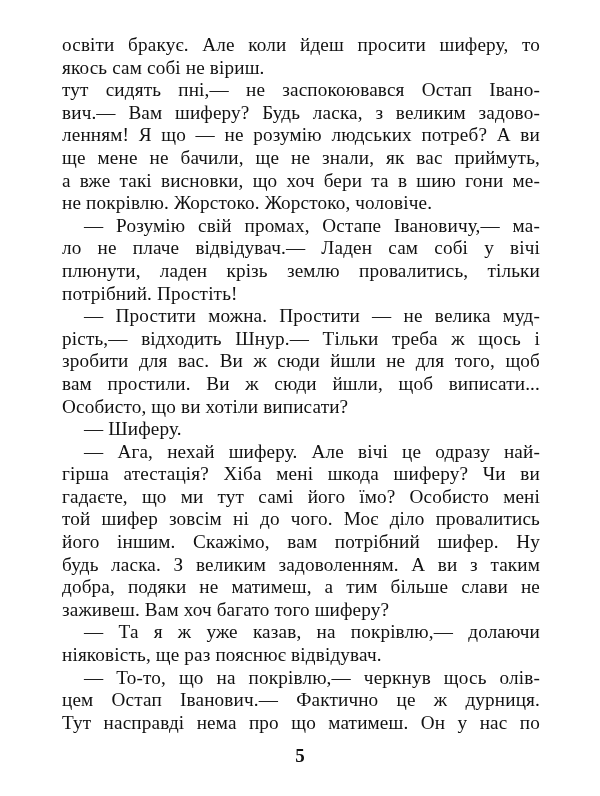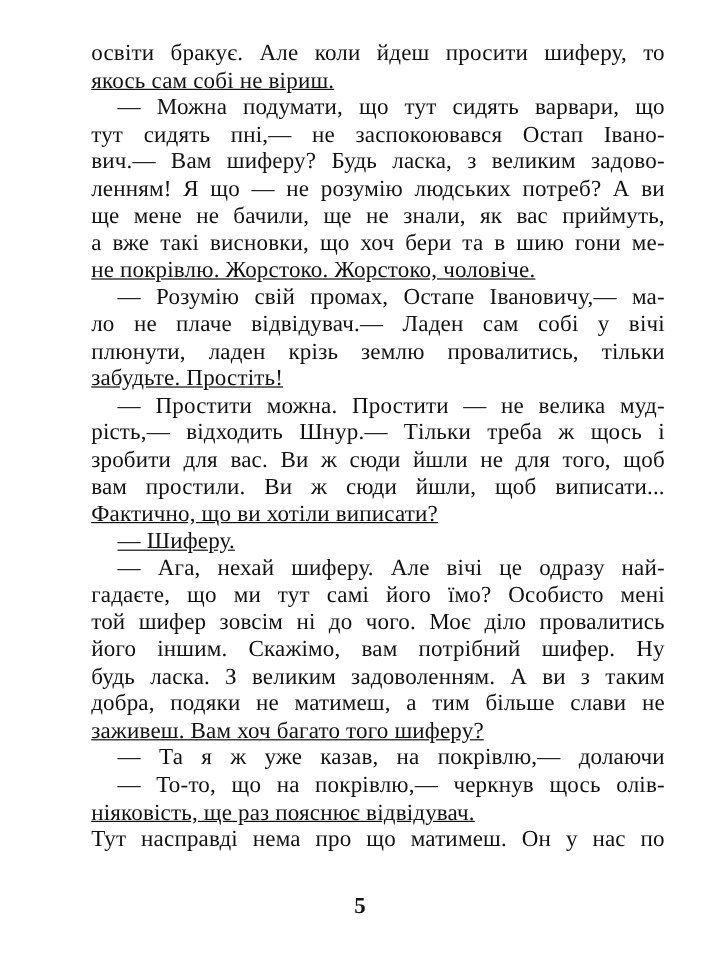--- a/index.html
+++ b/index.html
@@ -1,77 +1,78 @@
 <!DOCTYPE html>
 <html><head>
 <meta charset="utf-8">
 <style>
   html, body { margin: 0; padding: 0; background: #ffffff; }
   body { width: 600px; height: 796px; position: relative; overflow: hidden; }
   .page {
     position: absolute;
-    left: 76px;
+    left: 62px;
     top: 34px;
     width: 478px;
     font-family: "Liberation Serif", "DejaVu Serif", serif;
     font-size: 19.2px;
     line-height: 22.6px;
     color: #111111;
     letter-spacing: 0.15px;
   }
   .line {
     display: block;
     white-space: nowrap;
     text-align: justify;
     text-align-last: justify;
     height: 22.6px;
   }
-  .line.last { text-align-last: left; text-decoration: underline; }
+  .line.last { text-align-last: left; }
   .line.indent { padding-left: 22px; }
   .page-number {
     position: absolute;
     left: 0;
     width: 600px;
     top: 745px;
     text-align: center;
     font-family: "Liberation Serif", "DejaVu Serif", serif;
     font-weight: bold;
     font-size: 19px;
     color: #111111;
   }
 </style>
 </head>
 <body>
 
 <div class="page" id="page-body">
     <span class="line">освіти бракує. Але коли йдеш просити шиферу, то</span>
     <span class="line last">якось сам собі не віриш.</span>
-    <span class="line indent">— Можна подумати, що тут сидять варвари, що</span>
     <span class="line">тут сидять пні,— не заспокоювався Остап Івано-</span>
     <span class="line">вич.— Вам шиферу? Будь ласка, з великим задово-</span>
     <span class="line">ленням! Я що — не розумію людських потреб? А ви</span>
     <span class="line">ще мене не бачили, ще не знали, як вас приймуть,</span>
     <span class="line">а вже такі висновки, що хоч бери та в шию гони ме-</span>
     <span class="line last">не покрівлю. Жорстоко. Жорстоко, чоловіче.</span>
     <span class="line indent">— Розумію свій промах, Остапе Івановичу,— ма-</span>
     <span class="line">ло не плаче відвідувач.— Ладен сам собі у вічі</span>
     <span class="line">плюнути, ладен крізь землю провалитись, тільки</span>
-    <span class="line last">забудьте. Простіть!</span>
+    <span class="line last">потрібний. Простіть!</span>
     <span class="line indent">— Простити можна. Простити — не велика муд-</span>
     <span class="line">рість,— відходить Шнур.— Тільки треба ж щось і</span>
     <span class="line">зробити для вас. Ви ж сюди йшли не для того, щоб</span>
     <span class="line">вам простили. Ви ж сюди йшли, щоб виписати...</span>
-    <span class="line last">Фактично, що ви хотіли виписати?</span>
+    <span class="line last">Особисто, що ви хотіли виписати?</span>
     <span class="line indent last">— Шиферу.</span>
     <span class="line indent">— Ага, нехай шиферу. Але вічі це одразу най-</span>
+    <span class="line">гірша атестація? Хіба мені шкода шиферу? Чи ви</span>
     <span class="line">гадаєте, що ми тут самі його їмо? Особисто мені</span>
     <span class="line">той шифер зовсім ні до чого. Моє діло провалитись</span>
     <span class="line">його іншим. Скажімо, вам потрібний шифер. Ну</span>
     <span class="line">будь ласка. З великим задоволенням. А ви з таким</span>
     <span class="line">добра, подяки не матимеш, а тим більше слави не</span>
     <span class="line last">заживеш. Вам хоч багато того шиферу?</span>
     <span class="line indent">— Та я ж уже казав, на покрівлю,— долаючи</span>
+    <span class="line last">ніяковість, ще раз пояснює відвідувач.</span>
     <span class="line indent">— То-то, що на покрівлю,— черкнув щось олів-</span>
-    <span class="line last">ніяковість, ще раз пояснює відвідувач.</span>
+    <span class="line">цем Остап Іванович.— Фактично це ж дурниця.</span>
     <span class="line">Тут насправді нема про що матимеш. Он у нас по</span>
   </div>
 
 <div class="page-number">5</div>
 
 </body></html>

